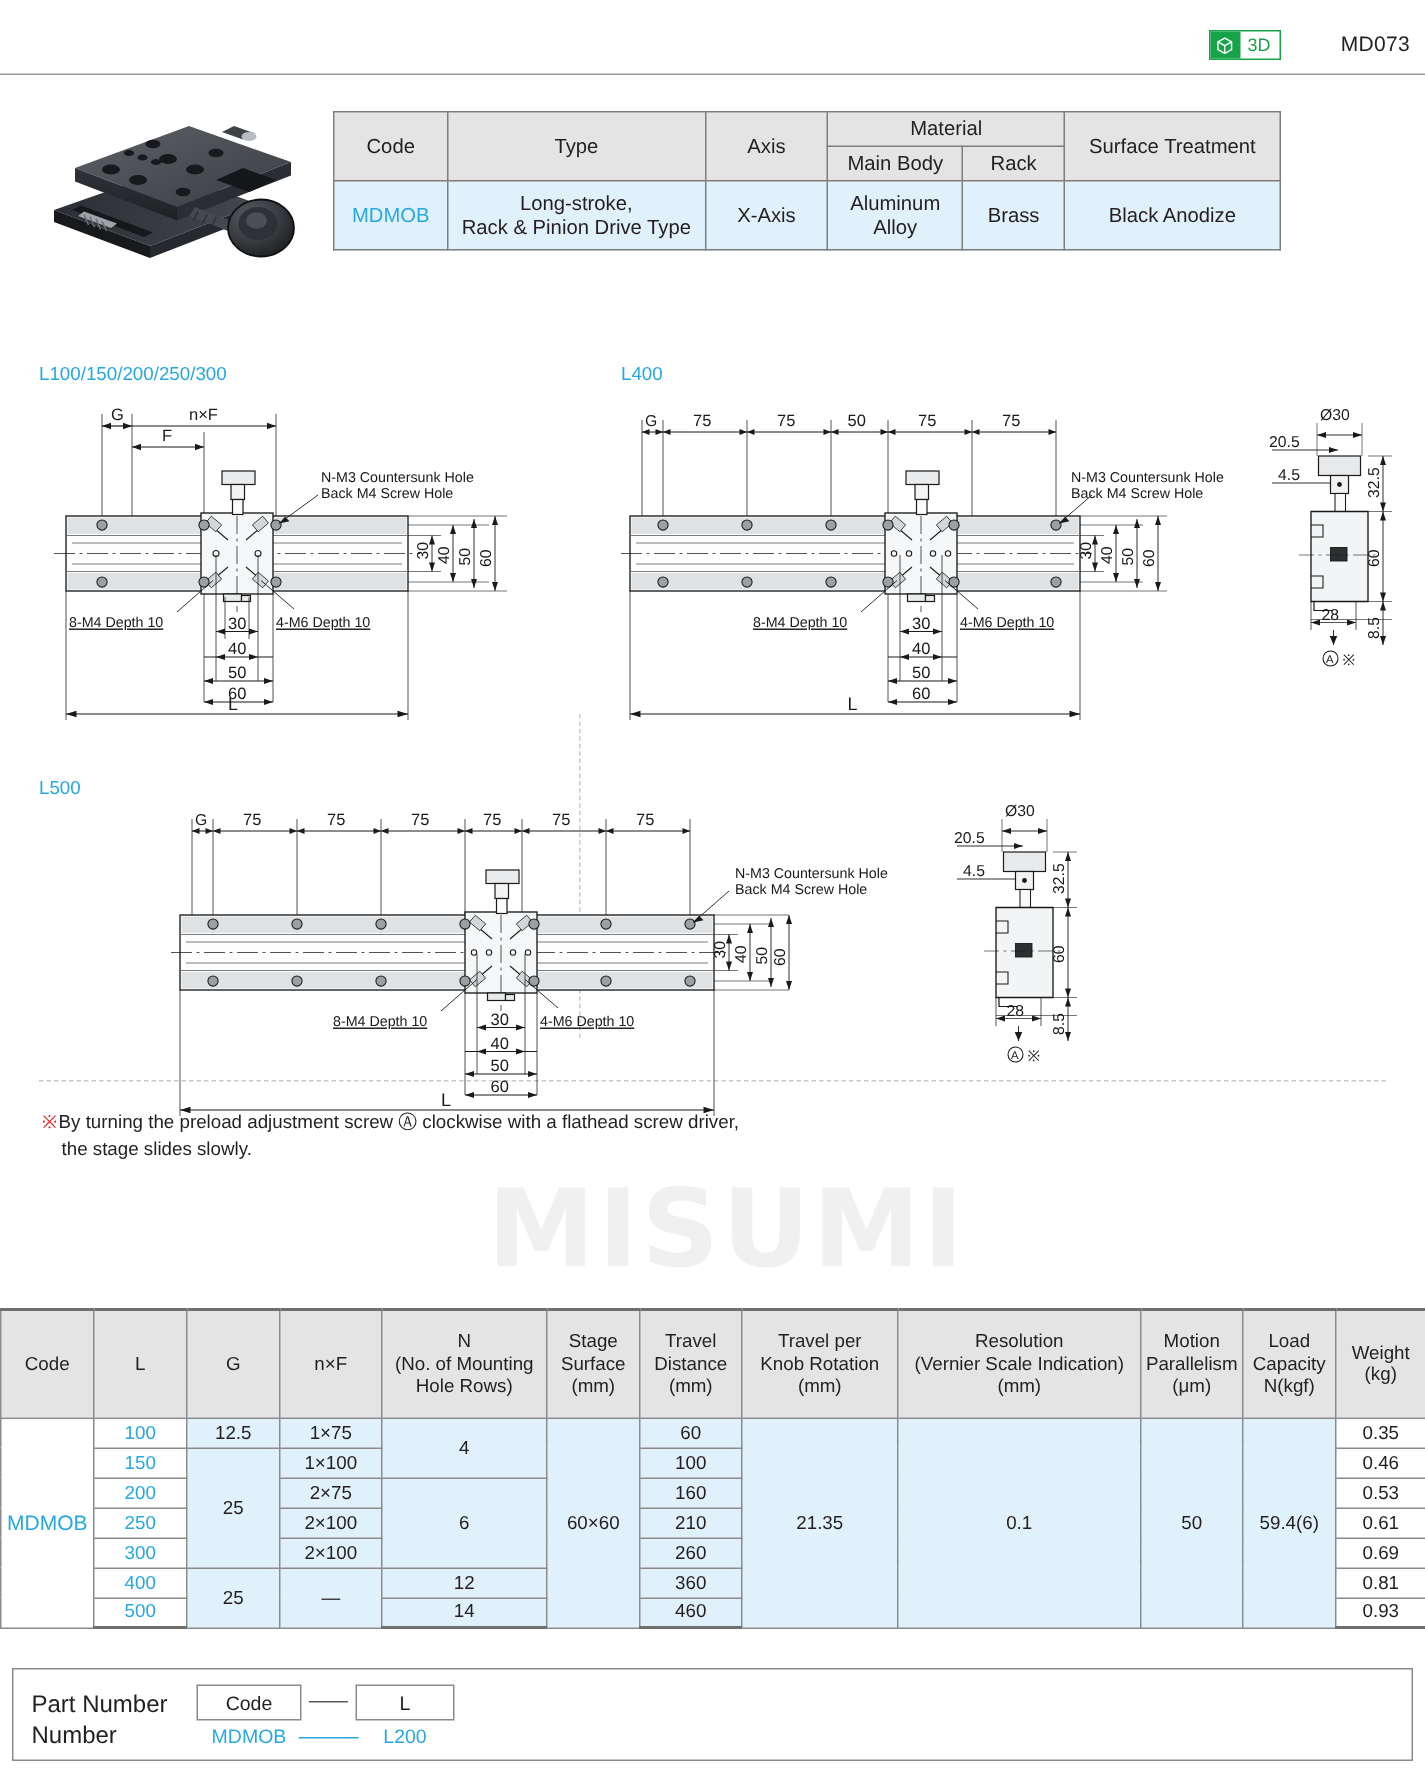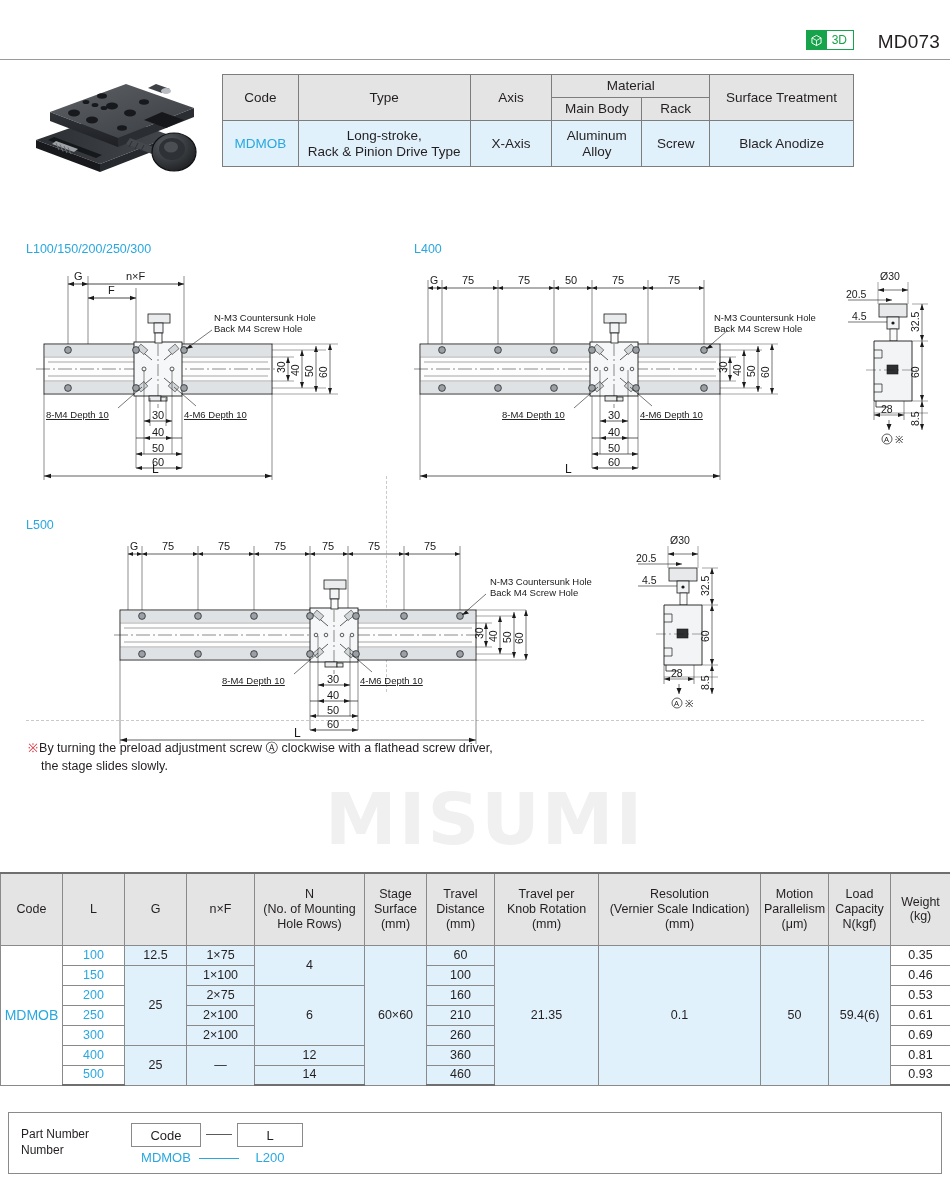--- a/index.html
+++ b/index.html
@@ -8,29 +8,29 @@
     width:950px; height:1184px;
     background:#ffffff;
     font-family:"Liberation Sans", sans-serif;
     color:#231f20;
     position:relative;
     overflow:hidden;
   }
   .page { position:relative; width:950px; height:1184px; }
 
   
-  .hdr { position:absolute; left:0; top:18px; width:950px; height:42px;border-radius:16px; }
+  .hdr { position:absolute; left:0; top:8px; width:950px; height:42px;border-radius:16px; }
   .hdr-rule { position:absolute; left:0; top:41px; width:950px; height:1px; background:#9a9a9a; }
   .badge3d { position:absolute; right:96px; top:12px; display:flex; align-items:center;
              border:1px solid #17a34a; height:20px; }
   .badge3d .cube { width:20px; height:18px; background:#17a34a; display:flex;
                    align-items:center; justify-content:center; }
   .badge3d .cube svg { display:block; }
   .badge3d .lbl { color:#17a34a; font-size:12px; padding:0 6px 0 5px; line-height:18px; }
-  .pagecode { position:absolute; right:10px; top:13px; font-size:19px; color:#231f20; letter-spacing:.2px; }
+  .pagecode { position:absolute; right:10px; top:13px; font-size:14px; color:#231f20; letter-spacing:.2px; }
 
   
   .photo { position:absolute; left:26px; top:66px; width:190px; height:108px; }
 
   
   .spec { position:absolute; left:222px; top:74px; width:632px;
           border-collapse:collapse; font-size:13.5px; }
   .spec th, .spec td { border:1px solid #7d7d7d; text-align:center; padding:3px 4px;
                         font-weight:normal; line-height:1.2; }
   .spec thead th { background:#e4e4e4; }
@@ -81,21 +81,21 @@
   .maintbl tbody td { background:#e1f1fb; height:20px; }
   .maintbl td.white { background:#ffffff; }
   .maintbl td.codecell { background:#ffffff; color:#29a8e0; font-size:14px; }
   .maintbl td.lval { color:#29a8e0; background:#ffffff; }
   .maintbl .topline { border-top:2px solid #6f6f6f; }
   .maintbl .botline { border-bottom:2px solid #6f6f6f; }
 
   
   .pne { position:absolute; left:8px; top:1112px; width:934px; height:62px;
          border:1px solid #8a8a8a; }
-  .pne-label { position:absolute; left:12px; top:14px; font-size:12px; line-height:1.3; }
+  .pne-label { position:absolute; left:12px; top:14px; font-size:16px; line-height:1.3; }
   .pne-box { position:absolute; border:1px solid #8a8a8a; height:24px; background:#fff;
              font-size:13px; text-align:center; line-height:23px; }
   .pne-b1 { left:122px; top:10px; width:70px; }
   .pne-b2 { left:228px; top:10px; width:66px; }
   .pne-dash { position:absolute; top:21px; width:26px; height:0; border-top:1px solid #5a5a5a; }
   .pne-d1 { left:197px; }
   .pne-dashb { position:absolute; top:45px; width:40px; height:0; border-top:1.5px solid #29a8e0; }
   .pne-db1 { left:190px; }
   .pne-val { position:absolute; top:37px; color:#29a8e0; font-size:13px; text-align:center; }
   .pne-v1 { left:122px; width:70px; }
@@ -209,21 +209,21 @@
         <td class="code-cell">MDMOB</td>
         <td>
           <span>Long-stroke,</span><br>
           <span>Rack &amp; Pinion Drive Type</span>
         </td>
         <td>X-Axis</td>
         <td>
           <span>Aluminum</span><br>
           <span>Alloy</span>
         </td>
-        <td>Screw</td>
+        <td>Brass</td>
         <td>Black Anodize</td>
       </tr>
     </tbody>
   </table>
 
 
   <div class="drawings">
 
     <div class="dwg-title" style="left:26px; top:14px;">L100/150/200/250/300</div>
     <div class="dwg-title" style="left:414px; top:14px;">L400</div>

